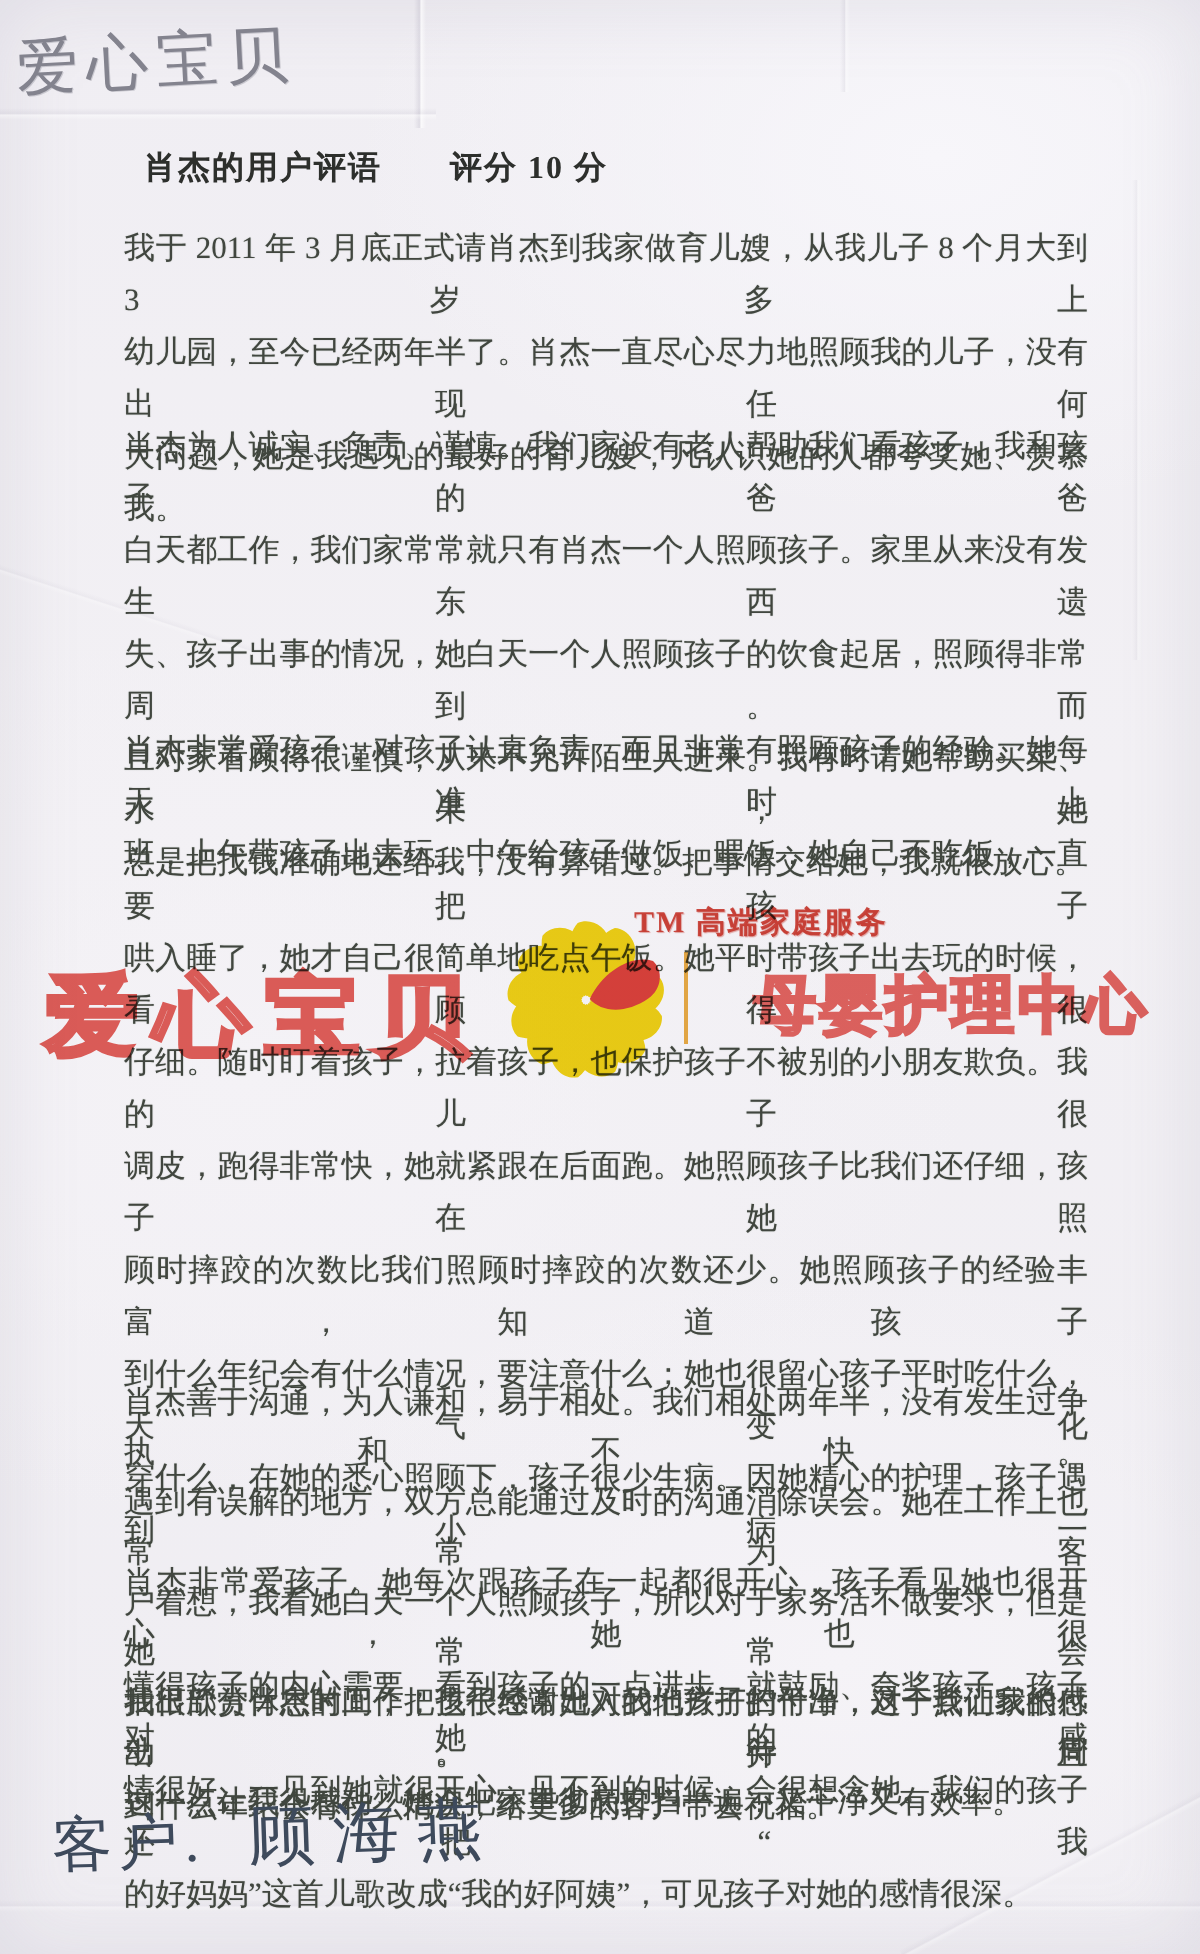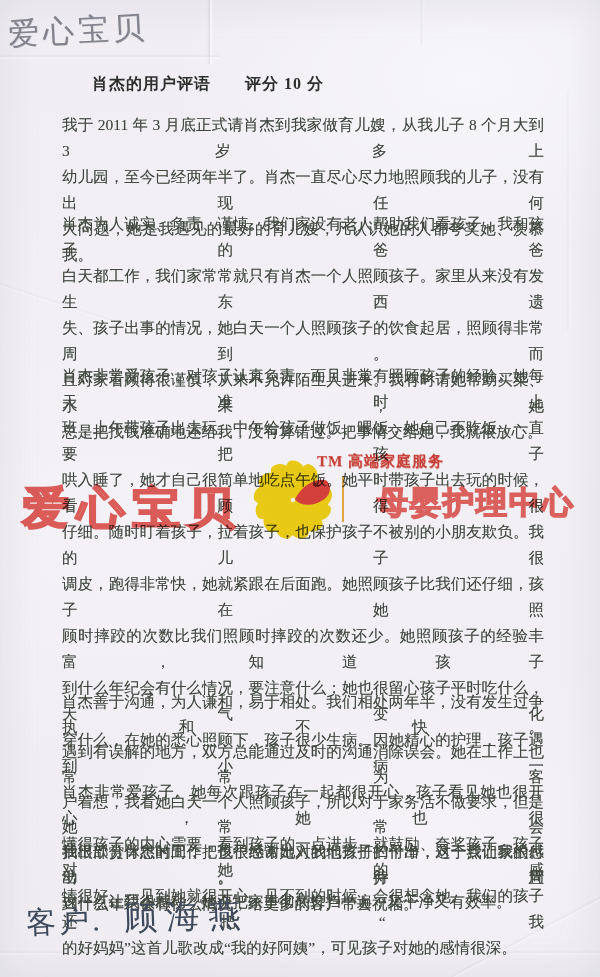--- a/index.html
+++ b/index.html
@@ -26,21 +26,21 @@
 
   .hand-header{
     position:absolute;left:8px;top:10px;
     font-size:31px;color:#83838e;letter-spacing:4px;
     transform:rotate(-3deg);
     text-shadow:0.5px 0.5px 0 rgba(131,131,142,0.35);
   }
   .title-row{
     position:absolute;left:72px;top:74px;
     font-size:16px;font-weight:700;color:#2d2f2c;
-    letter-spacing:1px;white-space:nowrap;margin-left:20px;
+    letter-spacing:1px;white-space:nowrap;
   }
   .title-row .score{margin-left:34px;}
 
   .para{
     position:absolute;left:62px;width:482px;
     font-size:15.5px;color:#41463f;
     text-shadow:0 0 0.6px rgba(60,80,60,0.4);
   }
   .tline{text-align:justify;text-align-last:justify;}
   .tline:last-child{text-align-last:left;}

